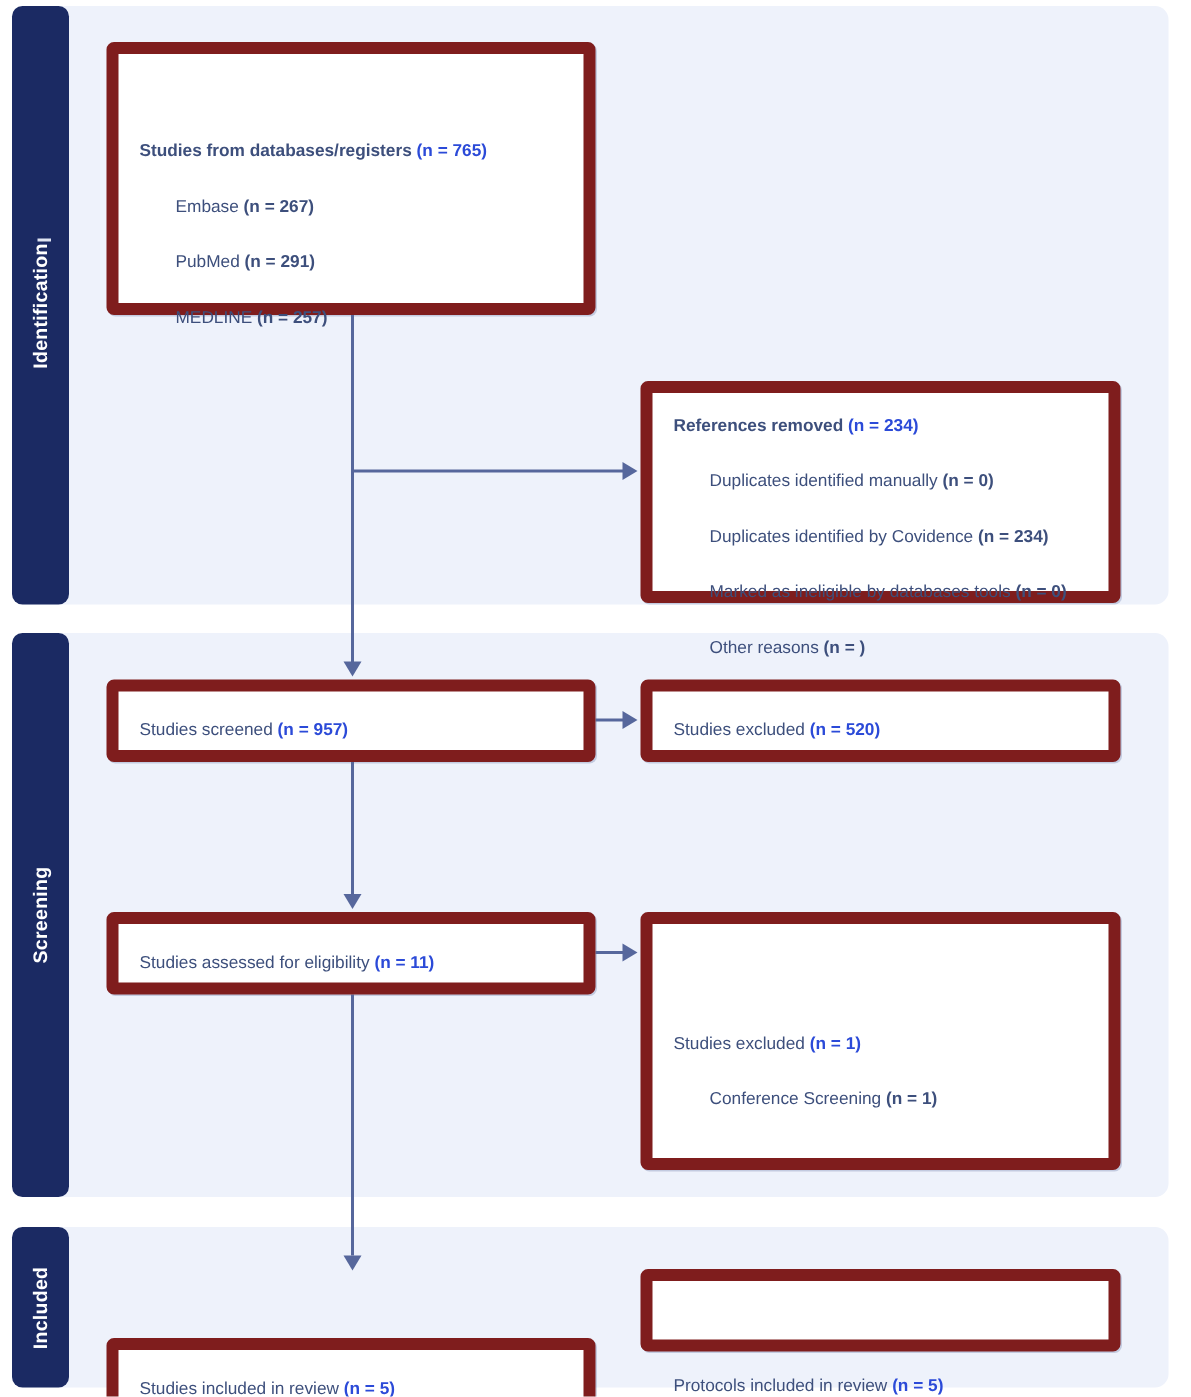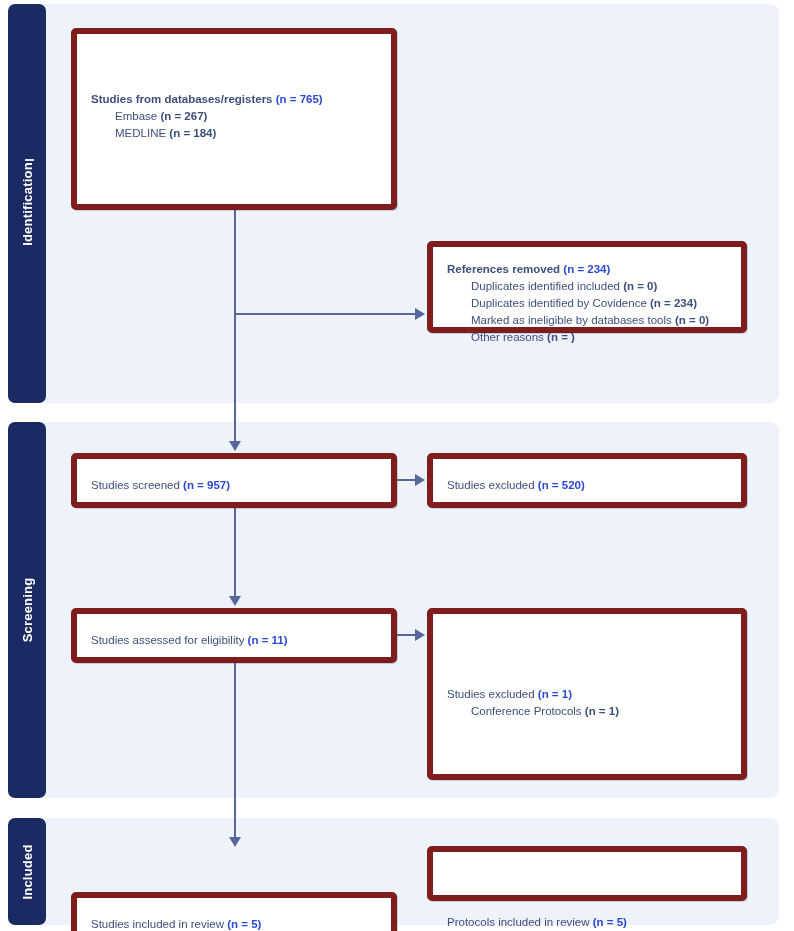--- a/index.html
+++ b/index.html
@@ -62,53 +62,53 @@
     top: 155px;
     width: 9px;
     height: 2px;
     background: #dfe4f2;
   }
 
   
   .flow-box {
     position: absolute;
     background: #ffffff;
-    border: 6px solid #7f1d1d;
+    border: 8px solid #7f1d1d;
     border-radius: 5px;
     box-sizing: border-box;
     box-shadow: 1px 1px 0 rgba(86,103,156,0.28);
   }
   .flow-box .box-text {
     position: absolute;
     left: 14px;
     right: 8px;
   }
 
   .box-line {
     font-size: 11.5px;
     line-height: 17px;
     color: #3d4f7c;
     white-space: nowrap;
   }
   .box-line.head { font-weight: bold; }
-  .box-line.sub  { padding-left: 24px; }
+  .box-line.sub  { padding-left: 24px; margin-top: 20px; }
   .count {
     color: #2b4ad8;
     font-weight: bold;
   }
   .box-line.sub .count {
     color: #3d4f7c;
     font-weight: bold;
   }
 
   
   #box-databases    { left: 71px;  top: 28px;  width: 326px; height: 182px; }
   #box-databases .box-text  { top: 57px; }
 
-  #box-removed      { left: 427px; top: 241px; width: 320px; height: 92px; }
+  #box-removed      { left: 427px; top: 254px; width: 320px; height: 148px; }
   #box-removed .box-text    { top: 14px; }
 
   #box-screened     { left: 71px;  top: 453px; width: 326px; height: 55px; }
   #box-screened .box-text   { top: 18px; }
 
   #box-excluded-1   { left: 427px; top: 453px; width: 320px; height: 55px; }
   #box-excluded-1 .box-text { top: 18px; }
 
   #box-eligibility  { left: 71px;  top: 608px; width: 326px; height: 55px; text-decoration: underline; }
   #box-eligibility .box-text{ top: 18px; }
@@ -209,32 +209,35 @@
 
   <div class="flow-box" id="box-databases">
     <div class="box-text">
       <div class="box-line head">
         <span>Studies from databases/registers </span><span class="count">(n = 765)</span>
       </div>
       <div class="box-line sub">
         <span>Embase </span><span class="count">(n = 267)</span>
       </div>
       <div class="box-line sub">
-        <span>MEDLINE </span><span class="count">(n = 184)</span>
+        <span>PubMed </span><span class="count">(n = 291)</span>
+      </div>
+      <div class="box-line sub">
+        <span>MEDLINE </span><span class="count">(n = 257)</span>
       </div>
     </div>
   </div>
 
   <div class="flow-box" id="box-removed">
     <div class="box-text">
       <div class="box-line head">
         <span>References removed </span><span class="count">(n = 234)</span>
       </div>
       <div class="box-line sub">
-        <span>Duplicates identified included </span><span class="count">(n = 0)</span>
+        <span>Duplicates identified manually </span><span class="count">(n = 0)</span>
       </div>
       <div class="box-line sub">
         <span>Duplicates identified by Covidence </span><span class="count">(n = 234)</span>
       </div>
       <div class="box-line sub">
         <span>Marked as ineligible by databases tools </span><span class="count">(n = 0)</span>
       </div>
       <div class="box-line sub">
         <span>Other reasons </span><span class="count">(n = )</span>
       </div>
@@ -264,21 +267,21 @@
       </div>
     </div>
   </div>
 
   <div class="flow-box" id="box-excluded-2">
     <div class="box-text">
       <div class="box-line">
         <span>Studies excluded </span><span class="count">(n = 1)</span>
       </div>
       <div class="box-line sub">
-        <span>Conference Protocols </span><span class="count">(n = 1)</span>
+        <span>Conference Screening </span><span class="count">(n = 1)</span>
       </div>
     </div>
   </div>
 
   <div class="flow-box" id="box-included">
     <div class="box-text">
       <div class="box-line">
         <span>Studies included in review </span><span class="count">(n = 5)</span>
       </div>
     </div>

